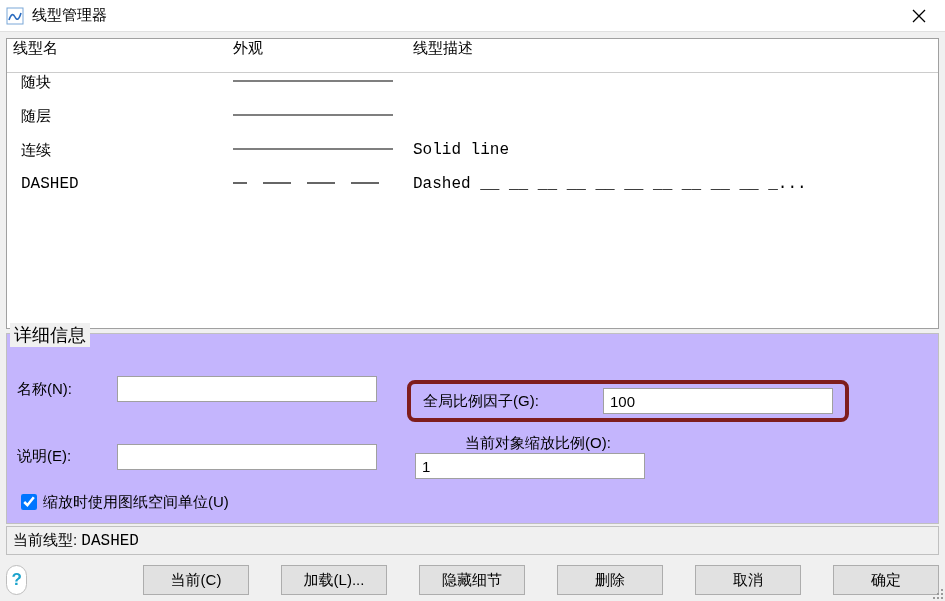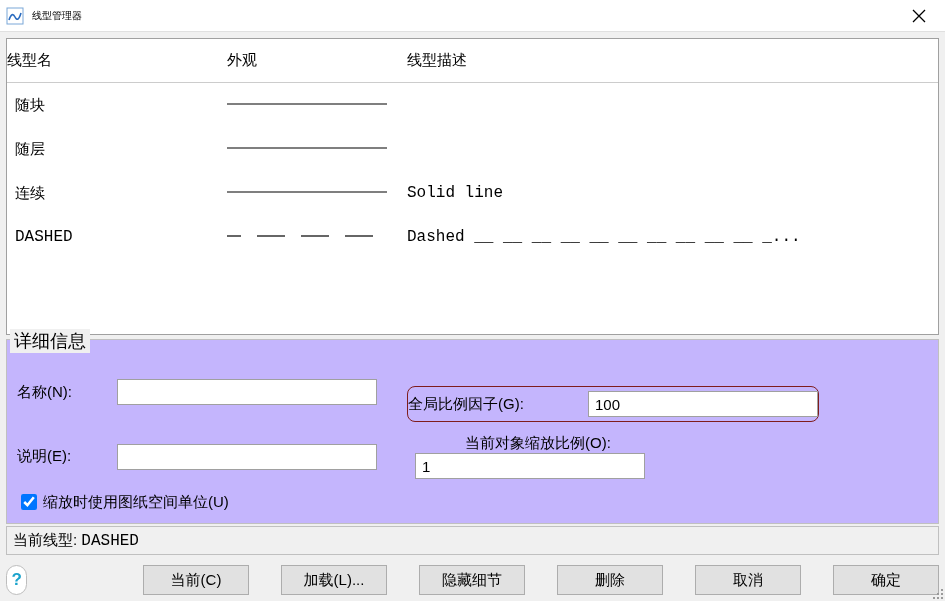--- a/index.html
+++ b/index.html
@@ -19,35 +19,36 @@
     height: 32px;
     background: #fff;
     display:flex; align-items:center;
     padding: 0 8px 0 6px;
     border-bottom:1px solid #e0e0e0;
   }
   .titlebar .app-icon {
     width:18px; height:18px; margin-right:8px;
     display:inline-flex; align-items:center; justify-content:center;
   }
-  .titlebar .title { flex:0 0 auto; font-size:10px; }
+  .titlebar .title { flex:0 0 auto; font-size:15px; }
   .titlebar .spacer { flex:1; }
   .titlebar .close { width:36px; height:32px; display:flex; align-items:center; justify-content:center; font-size:18px; font-weight:300; cursor:default; }
 
   
   .list-area {
     margin: 6px 6px 0 6px;
     background:#fff;
     border:1px solid #a0a0a0;
     height: 304px;
     overflow:hidden;
   }
   .list-header, .list-row {
-    display:flex; align-items:center;
-    height:44px;
+    display:flex; align-items:flex-start;
+    height:34px;
+    padding-left:6px;
   }
   .list-header { border-bottom:1px solid #ccc; }
   .col-name { width: 220px; }
   .col-appearance { width: 180px; padding-right:10px; }
   .col-desc { flex:1; }
   .list-row .col-name { padding-left: 8px; }
   .mono { font-family: "Consolas","Courier New", monospace; font-size:16px; }
   svg.linetype { width:160px; height:16px; }
   svg.linetype line { stroke:#000; stroke-width:1.2; }
 
@@ -70,23 +71,23 @@
   .form-row { display:flex; align-items:center; margin: 8px 0; }
   .form-row .lbl { width: 100px; }
   .form-row .lbl-wide { width: 180px; }
   .form-row input[type=text] {
     height:26px; border:1px solid #a0a0a0; background:#fff;
     padding:0 6px; font-size:15px;
   }
   .name-input { width:260px; margin-right:30px; }
   .scale-input { width:230px; }
   .highlight-box {
-    border:1px solid #7f1d1d;
+    border:4px solid #7f1d1d;
     border-radius:8px;
-    padding: 4px 0;
+    padding: 4px 12px;
     display:flex; align-items:center;margin-top:24px;
   }
   .check-row { display:flex; align-items:center; margin-top:6px; }
   .check-row input { width:16px; height:16px; margin-right:6px; }
 
   
   .current-line {
     margin: 2px 6px 0 6px;
     border:1px solid #c0c0c0;
     background:#f0f0f0;

